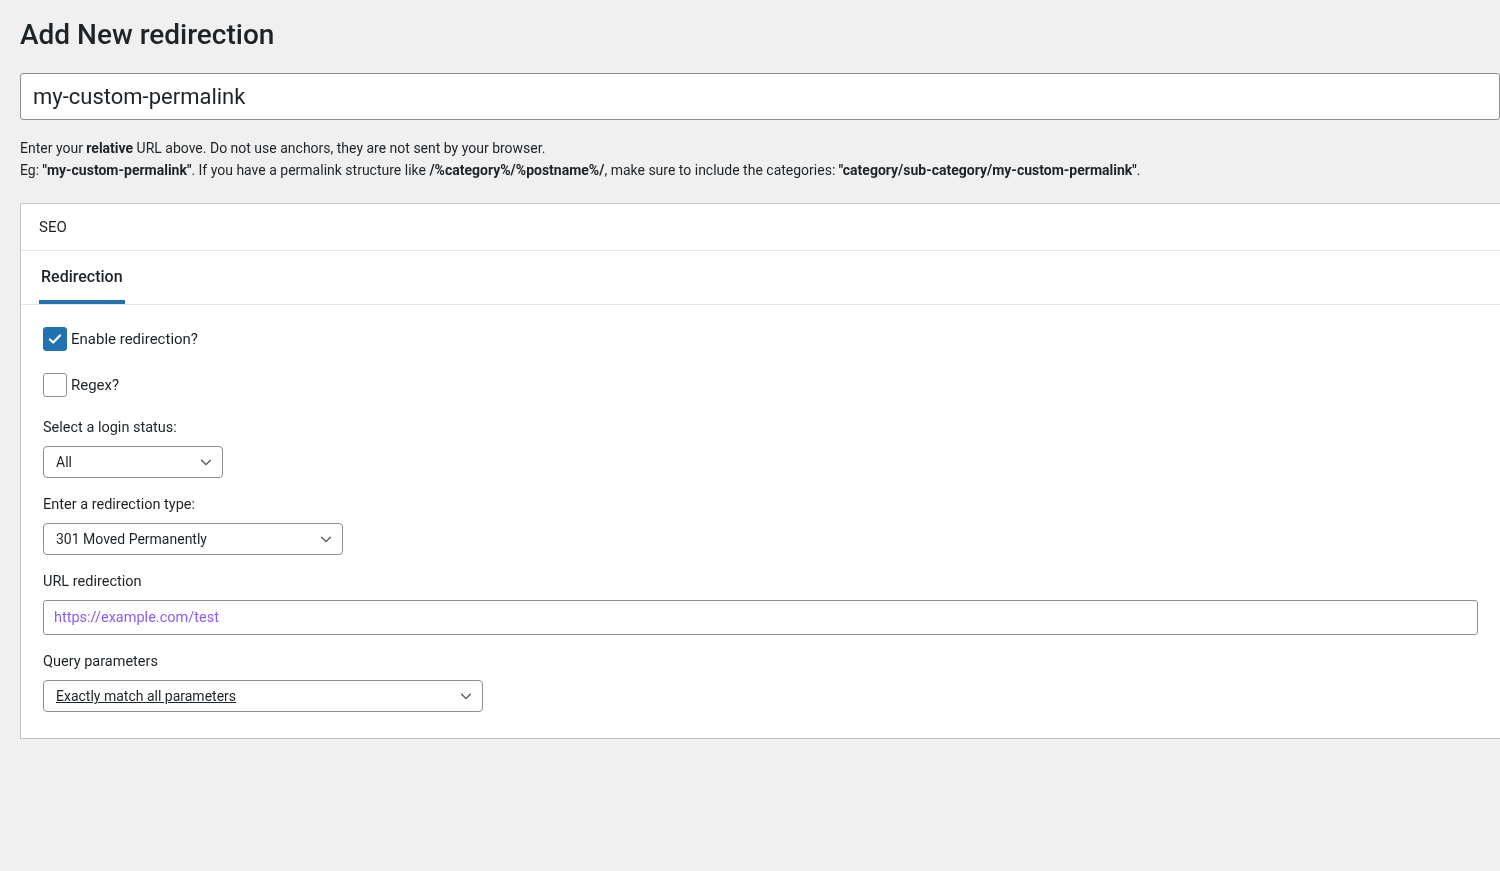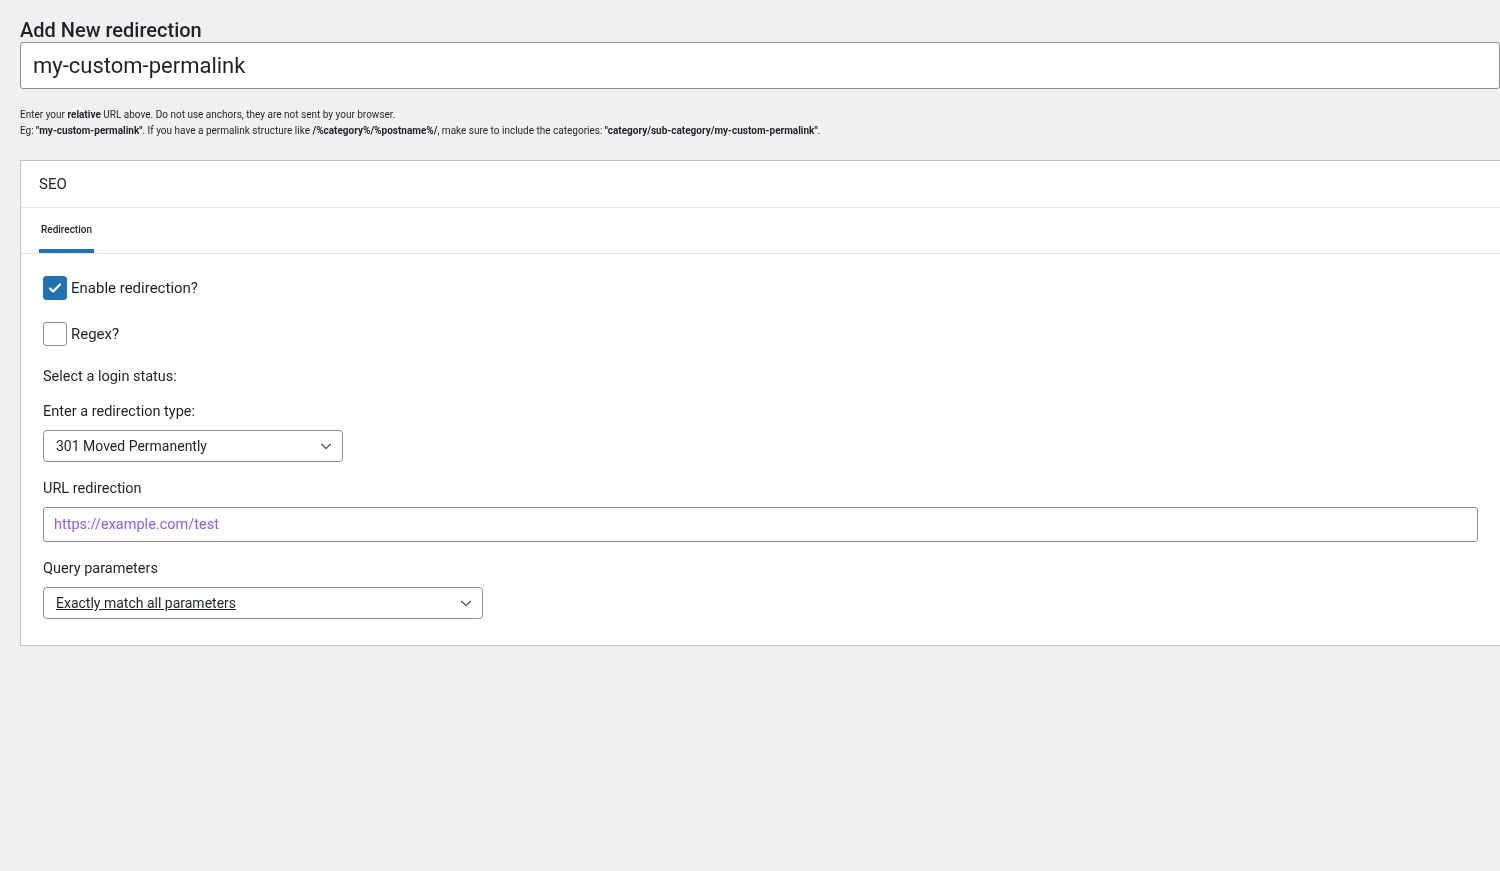--- a/index.html
+++ b/index.html
@@ -5,38 +5,39 @@
   * { box-sizing: border-box; margin: 0; padding: 0; }
   html, body { width: 1500px; height: 871px; }
   body {
     font-family: -apple-system, BlinkMacSystemFont, "Segoe UI", Roboto, Helvetica, Arial, sans-serif;
     background: #f0f0f1;
     color: #1d2327;
     font-size: 14px;
   }
   .wrap { padding: 18px 0 0 20px; }
   h1.page-title {
-    font-size: 20px;
+    font-size: 28px;
     font-weight: 500;
     color: #1d2327;
+    margin-bottom: 22px;
   }
   .main-input {
     width: 100%;
     padding: 10px 12px;
     font-size: 22px;
     border: 1px solid #8c8f94;
     border-radius: 3px;
     color: #1d2327;
     background: #fff;
     outline: none;
     font-family: inherit;
   }
   .hint {
     margin-top: 18px;
-    font-size: 10px;
+    font-size: 14px;
     line-height: 1.55;
     color: #1d2327;
   }
   .hint b { font-weight: 700; }
   .panel {
     margin-top: 22px;
     background: #fff;
     border: 1px solid #c3c4c7;
     border-right: none;
   }
@@ -46,21 +47,21 @@
     font-weight: 400;
     font-size: 15px;
   }
   .panel-tabs {
     border-bottom: 1px solid #e2e4e7;
     padding: 0 18px;
   }
   .panel-tab {
     display: inline-block;
     padding: 16px 2px 14px 2px;
-    font-size: 10px;
+    font-size: 16px;
     color: #1d2327;
     border-bottom: 4px solid transparent;
     text-align: right;
   }
   .panel-tab.active { border-bottom: 4px solid #2271b1; font-weight: 500; }
   .panel-body { padding: 22px 22px 26px 22px; }
   .check-row {
     display: flex;
     align-items: center;
     gap: 4px;
@@ -162,20 +163,28 @@
 
       <div class="check-row">
         <span class="checkbox">
           
         </span>
         <span class="check-label">Regex?</span>
       </div>
 
       <div class="field-block">
         <label class="field-label">Select a login status:</label>
+        <span class="select sel-sm">
+          <select>
+            <option>All</option>
+          </select>
+          <svg class="chev" width="14" height="14" viewBox="0 0 16 16">
+              <path d="M3 6 L8 11 L13 6" stroke="#50575e" stroke-width="1.6" fill="none" stroke-linecap="round" stroke-linejoin="round"></path>
+            </svg>
+        </span>
       </div>
 
       <div class="field-block">
         <label class="field-label">Enter a redirection type:</label>
         <span class="select sel-md">
           <select>
             <option>301 Moved Permanently</option>
           </select>
           <svg class="chev" width="14" height="14" viewBox="0 0 16 16">
               <path d="M3 6 L8 11 L13 6" stroke="#50575e" stroke-width="1.6" fill="none" stroke-linecap="round" stroke-linejoin="round"></path>

